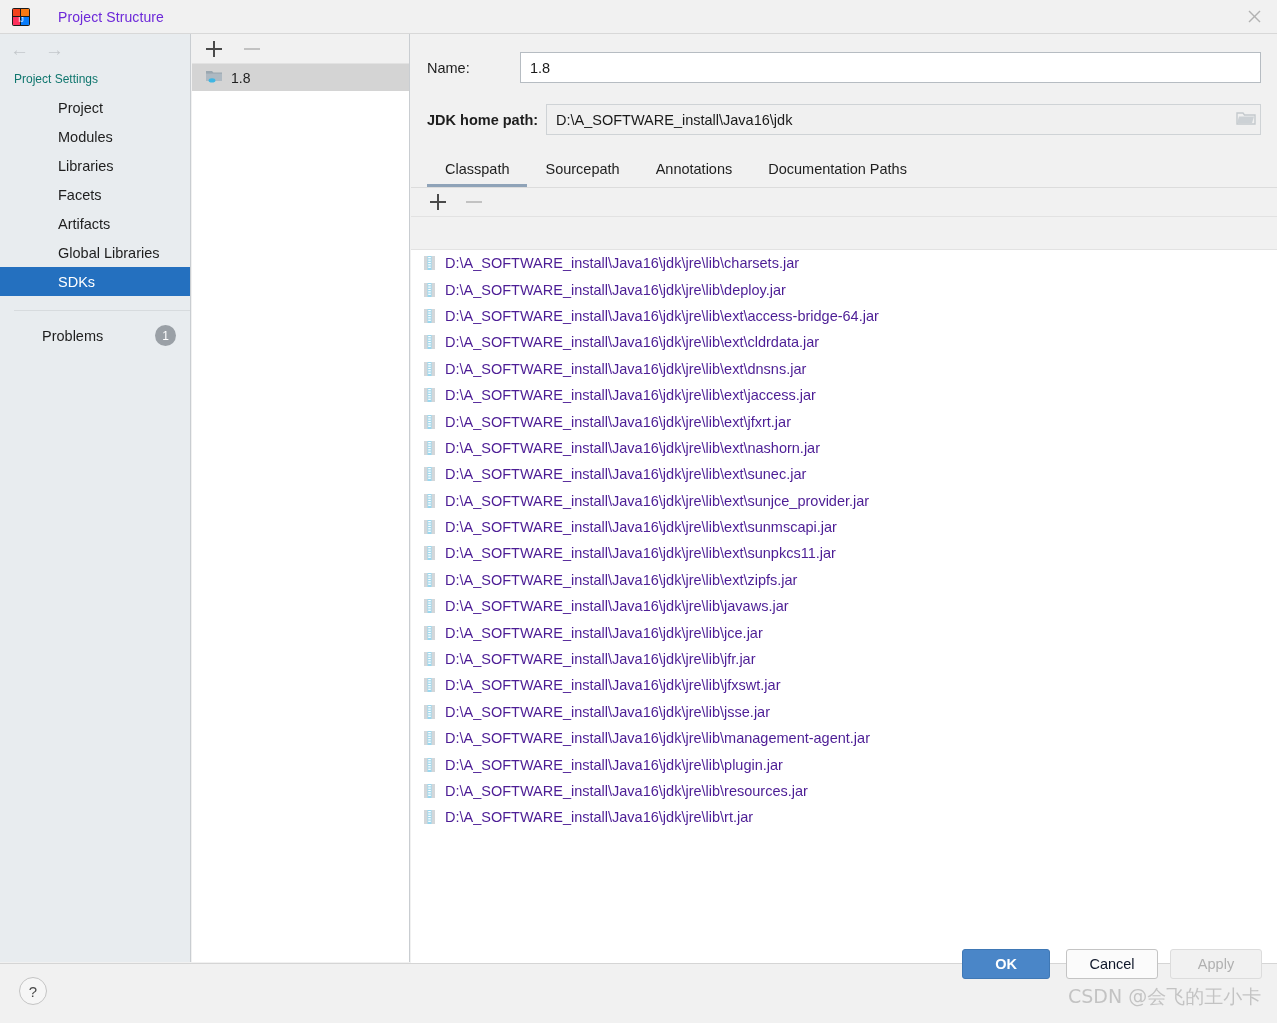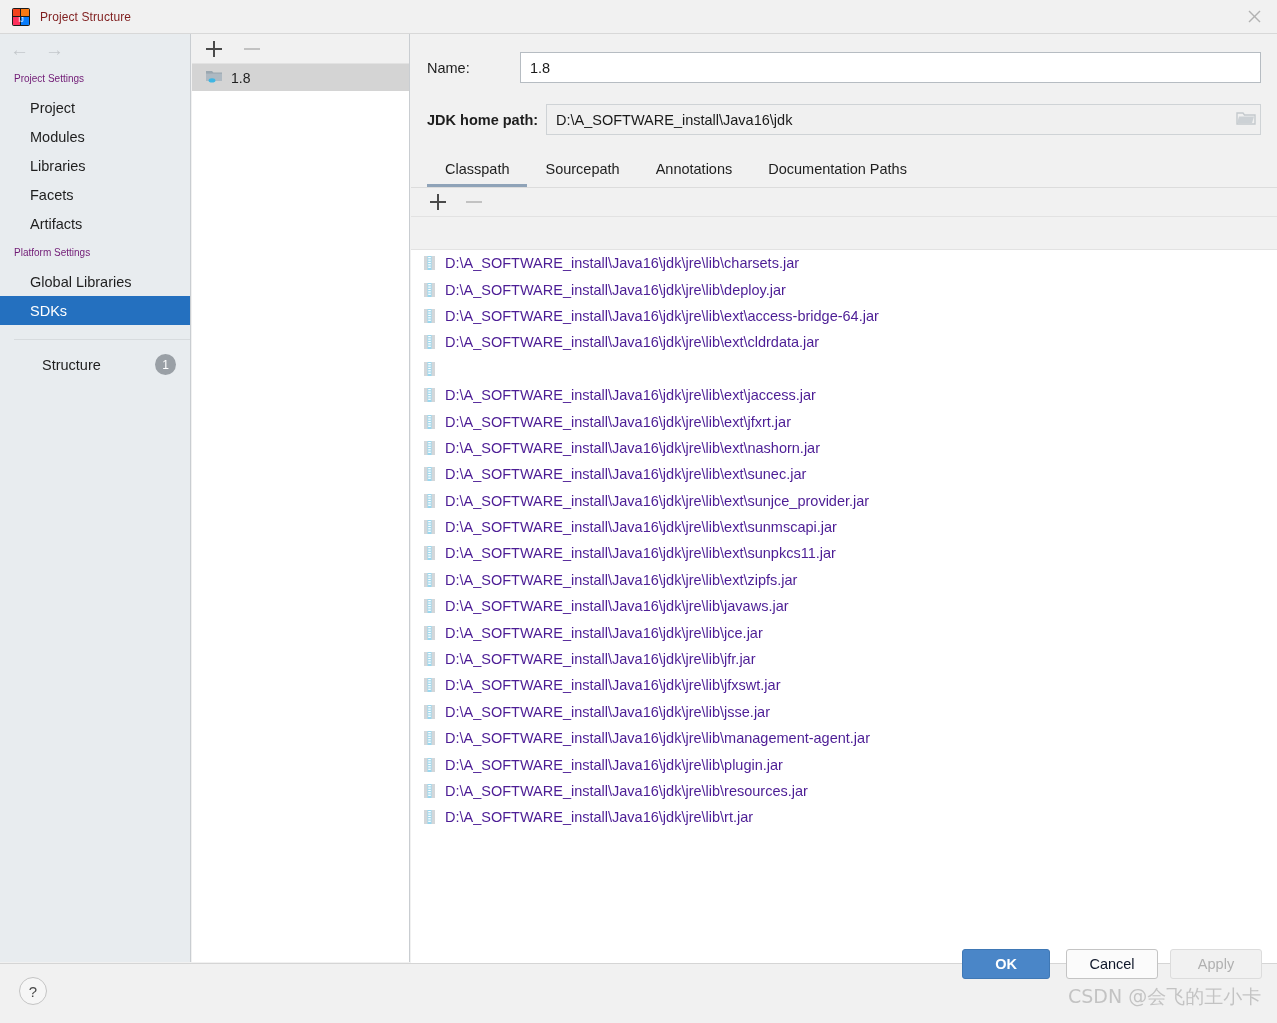--- a/index.html
+++ b/index.html
@@ -13,41 +13,41 @@
   .dialog { position: relative; width: 1277px; height: 1023px; background: #f1f1f1; }
 
   
   .titlebar {
     position: absolute; left: 0; top: 0; width: 1277px; height: 34px;
     background: #f1f1f1; border-bottom: 1px solid #d8d8d8;
     display: flex; align-items: center;
   }
   .ij-logo { width: 18px; height: 18px; margin-left: 12px; position: relative; flex: none; }
   .title-text {
-    margin-left: 10px; font-size: 12px; color: #7f1d1d; letter-spacing: .1px;
+    margin-left: 28px; font-size: 14px; color: #6d28d9; letter-spacing: .1px;
   }
   .close-btn {
     position: absolute; right: 0; top: 0; width: 46px; height: 33px;
     display: flex; align-items: center; justify-content: center;
   }
   .close-btn svg { opacity: .72; }
 
   
   .sidebar {
     position: absolute; left: 0; top: 34px; width: 191px; height: 928px;
     background: #e8ecef; border-right: 1px solid #c9cdd1;
   }
   .nav-arrows { height: 30px; display: flex; align-items: center; padding-left: 10px; gap: 16px; }
   .nav-arrows span { color: #c3c7cb; font-size: 19px; line-height: 1; }
   .side-group {
-    font-size: 10px; color: #701a75; padding: 4px 0 4px 14px; height: 29px;
+    font-size: 12px; color: #0f766e; padding: 4px 0 4px 14px; height: 29px;
     display: flex; align-items: center; text-align: center;
   }
   .side-item {
-    font-size: 14.5px; color: #1e1e1e; height: 29px; padding-left: 30px;
+    font-size: 14.5px; color: #1e1e1e; height: 29px; padding-left: 58px;
     display: flex; align-items: center;
   }
   .side-item.selected { background: #2470bf; color: #ffffff; }
   .side-sep { height: 1px; background: #d7dbde; margin: 14px 0 10px 14px; }
   .problems-row {
     display: flex; align-items: center; height: 29px; padding-left: 42px; padding-right: 14px;
     font-size: 14.5px; color: #1e1e1e;
   }
   .problems-row .label { flex: 1; }
   .badge {
@@ -176,28 +176,27 @@
       <span>→</span>
     </div>
 
     <div class="side-group">Project Settings</div>
     <div class="side-item">Project</div>
     <div class="side-item">Modules</div>
     <div class="side-item">Libraries</div>
     <div class="side-item">Facets</div>
     <div class="side-item">Artifacts</div>
 
-    <div class="side-group">Platform Settings</div>
     <div class="side-item">Global Libraries</div>
     <div class="side-item selected">SDKs</div>
 
     <div class="side-sep"></div>
 
     <div class="problems-row">
-      <span class="label">Structure</span>
+      <span class="label">Problems</span>
       <span class="badge">1</span>
     </div>
   </div>
 
   <div class="tree-panel">
     <div class="tree-toolbar">
       <span class="tb-icon plus"></span>
       <span class="tb-icon minus"></span>
     </div>
     <div class="tree-row">
@@ -299,20 +298,21 @@
           <div class="cp-row">
             <span class="jar-icon"><svg width="11" height="14" viewBox="0 0 11 14">
                 <rect x="0" y="0" width="11" height="14" fill="#d3d7da"></rect>
                 <rect x="3.5" y="0" width="4" height="14" fill="#9ad7ee"></rect>
                 <rect x="4.2" y="1" width="2.6" height="1.3" fill="#ffffff"></rect>
                 <rect x="4.2" y="3.4" width="2.6" height="1.3" fill="#ffffff"></rect>
                 <rect x="4.2" y="5.8" width="2.6" height="1.3" fill="#ffffff"></rect>
                 <rect x="4.2" y="8.2" width="2.6" height="1.3" fill="#ffffff"></rect>
                 <rect x="4.2" y="10.6" width="2.6" height="1.3" fill="#ffffff"></rect>
               </svg></span>
+            <span>D:\A_SOFTWARE_install\Java16\jdk\jre\lib\ext\dnsns.jar</span>
           </div>
           <div class="cp-row">
             <span class="jar-icon"><svg width="11" height="14" viewBox="0 0 11 14">
                 <rect x="0" y="0" width="11" height="14" fill="#d3d7da"></rect>
                 <rect x="3.5" y="0" width="4" height="14" fill="#9ad7ee"></rect>
                 <rect x="4.2" y="1" width="2.6" height="1.3" fill="#ffffff"></rect>
                 <rect x="4.2" y="3.4" width="2.6" height="1.3" fill="#ffffff"></rect>
                 <rect x="4.2" y="5.8" width="2.6" height="1.3" fill="#ffffff"></rect>
                 <rect x="4.2" y="8.2" width="2.6" height="1.3" fill="#ffffff"></rect>
                 <rect x="4.2" y="10.6" width="2.6" height="1.3" fill="#ffffff"></rect>

